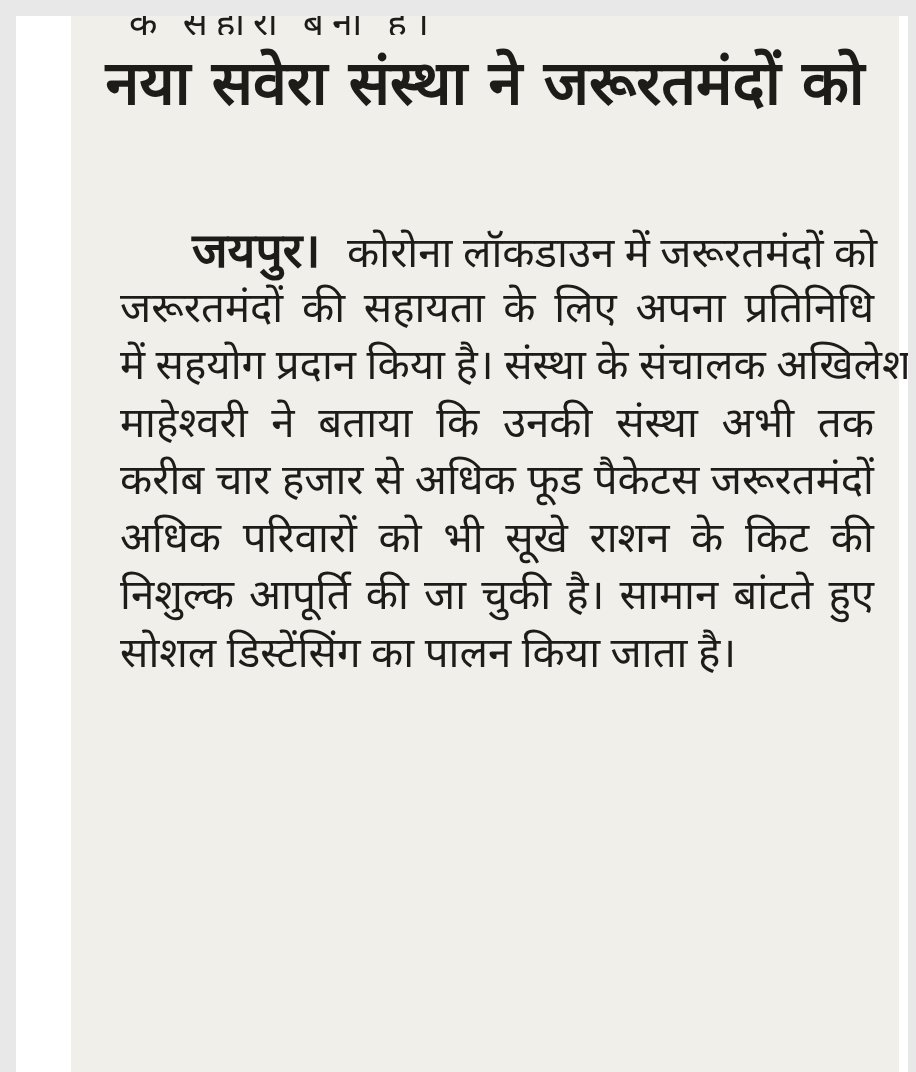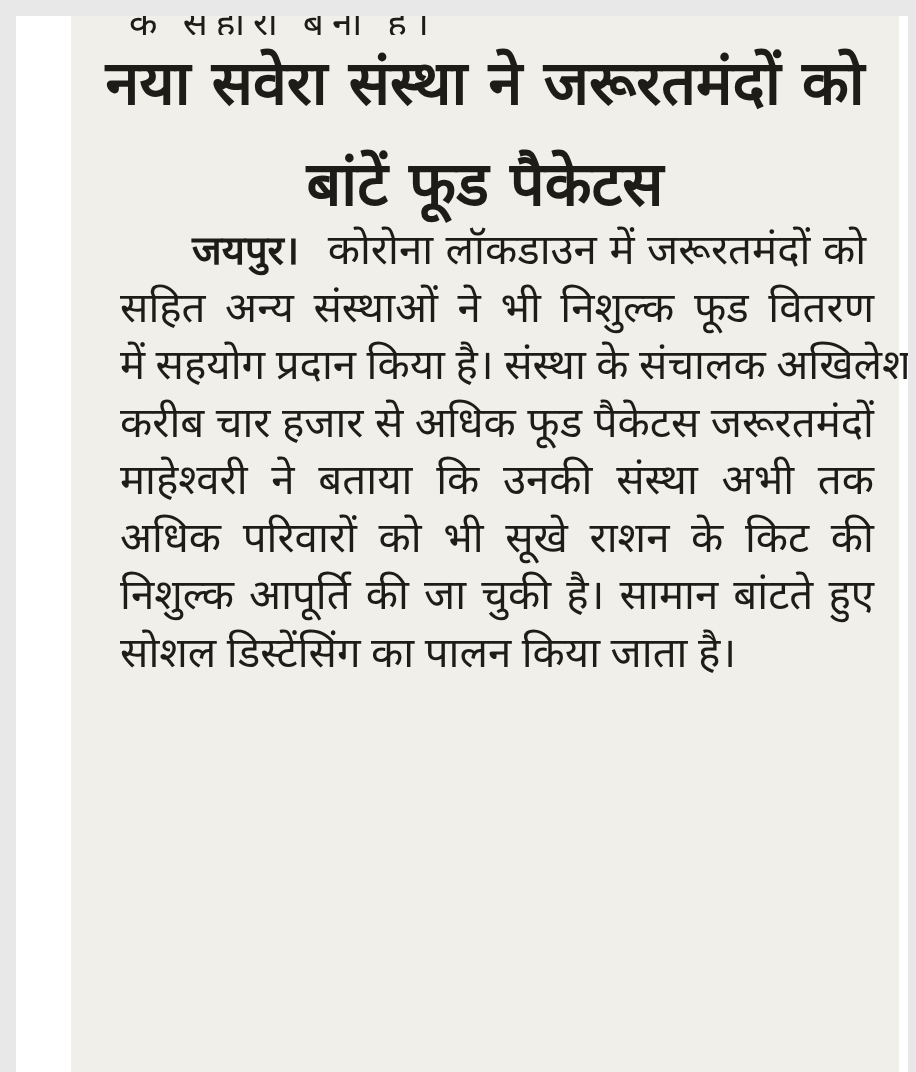--- a/index.html
+++ b/index.html
@@ -52,21 +52,21 @@
   }
   .bl{
     text-align:justify;
     text-align-last:justify;
     white-space:nowrap;
     height:57.5px;
     overflow:visible;
   }
   .bl.first{text-indent:64px;}
   .bl.last{text-align-last:left;}
-  .dateline{font-weight:bold;font-family:"DejaVu Sans","Liberation Sans",sans-serif;font-size:40px;}
+  .dateline{font-weight:bold;font-family:"DejaVu Sans","Liberation Sans",sans-serif;font-size:48px;}
   
   .bottom-frag{
     position:absolute;top:1058px;left:42px;right:10px;
     height:14px;overflow:hidden;
   }
   .bottom-frag .frag-inner{
     display:block;
     font-weight:bold;
     font-family:"DejaVu Sans","Liberation Sans",sans-serif;
     font-size:44px;line-height:62px;
@@ -80,29 +80,28 @@
 
 <div class="page">
   <div class="clip">
 
     <div class="top-frag">
       <span class="frag-inner">के सहारा बना है।</span>
     </div>
 
     <h1 class="headline">
       <span class="hl-line">नया सवेरा संस्था ने जरूरतमंदों को</span>
-      <span class="hl-line">बांटें फूड पैकेटस</span>
     </h1>
 
     <div class="body-text">
       <div class="bl first"><span class="dateline">जयपुर।</span> <span>कोरोना लॉकडाउन में जरूरतमंदों को</span></div>
-      <div class="bl">सहित अन्य संस्थाओं ने भी निशुल्क फूड वितरण</div>
+      <div class="bl">जरूरतमंदों की सहायता के लिए अपना प्रतिनिधि</div>
       <div class="bl">में सहयोग प्रदान किया है। संस्था के संचालक अखिलेश</div>
+      <div class="bl">माहेश्वरी ने बताया कि उनकी संस्था अभी तक</div>
       <div class="bl">करीब चार हजार से अधिक फूड पैकेटस जरूरतमंदों</div>
-      <div class="bl">माहेश्वरी ने बताया कि उनकी संस्था अभी तक</div>
       <div class="bl">अधिक परिवारों को भी सूखे राशन के किट की</div>
       <div class="bl">निशुल्क आपूर्ति की जा चुकी है। सामान बांटते हुए</div>
       <div class="bl last">सोशल डिस्टेंसिंग का पालन किया जाता है।</div>
     </div>
 
     <div class="bottom-frag">
       <span class="frag-inner">सेवा कार्य में जुटे हैं संस्था के कई कार्यकर्ता</span>
     </div>
 
   </div>

